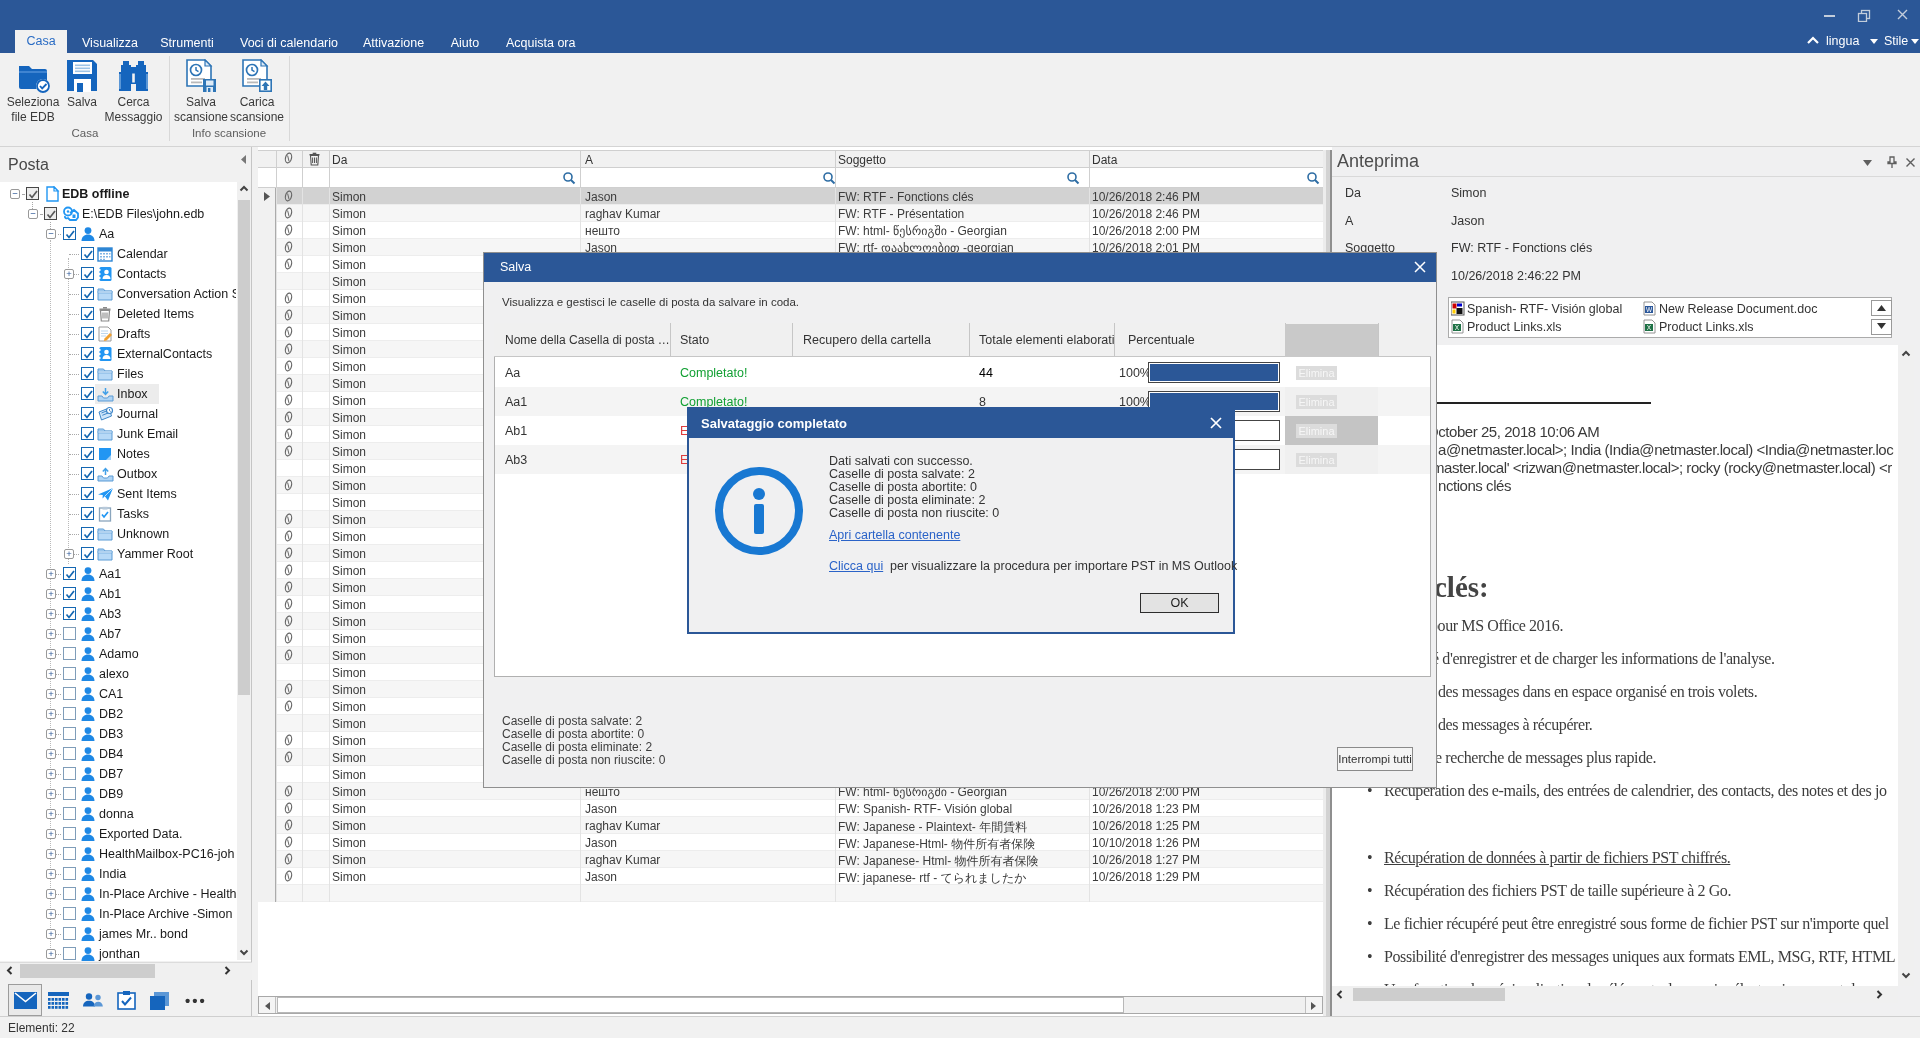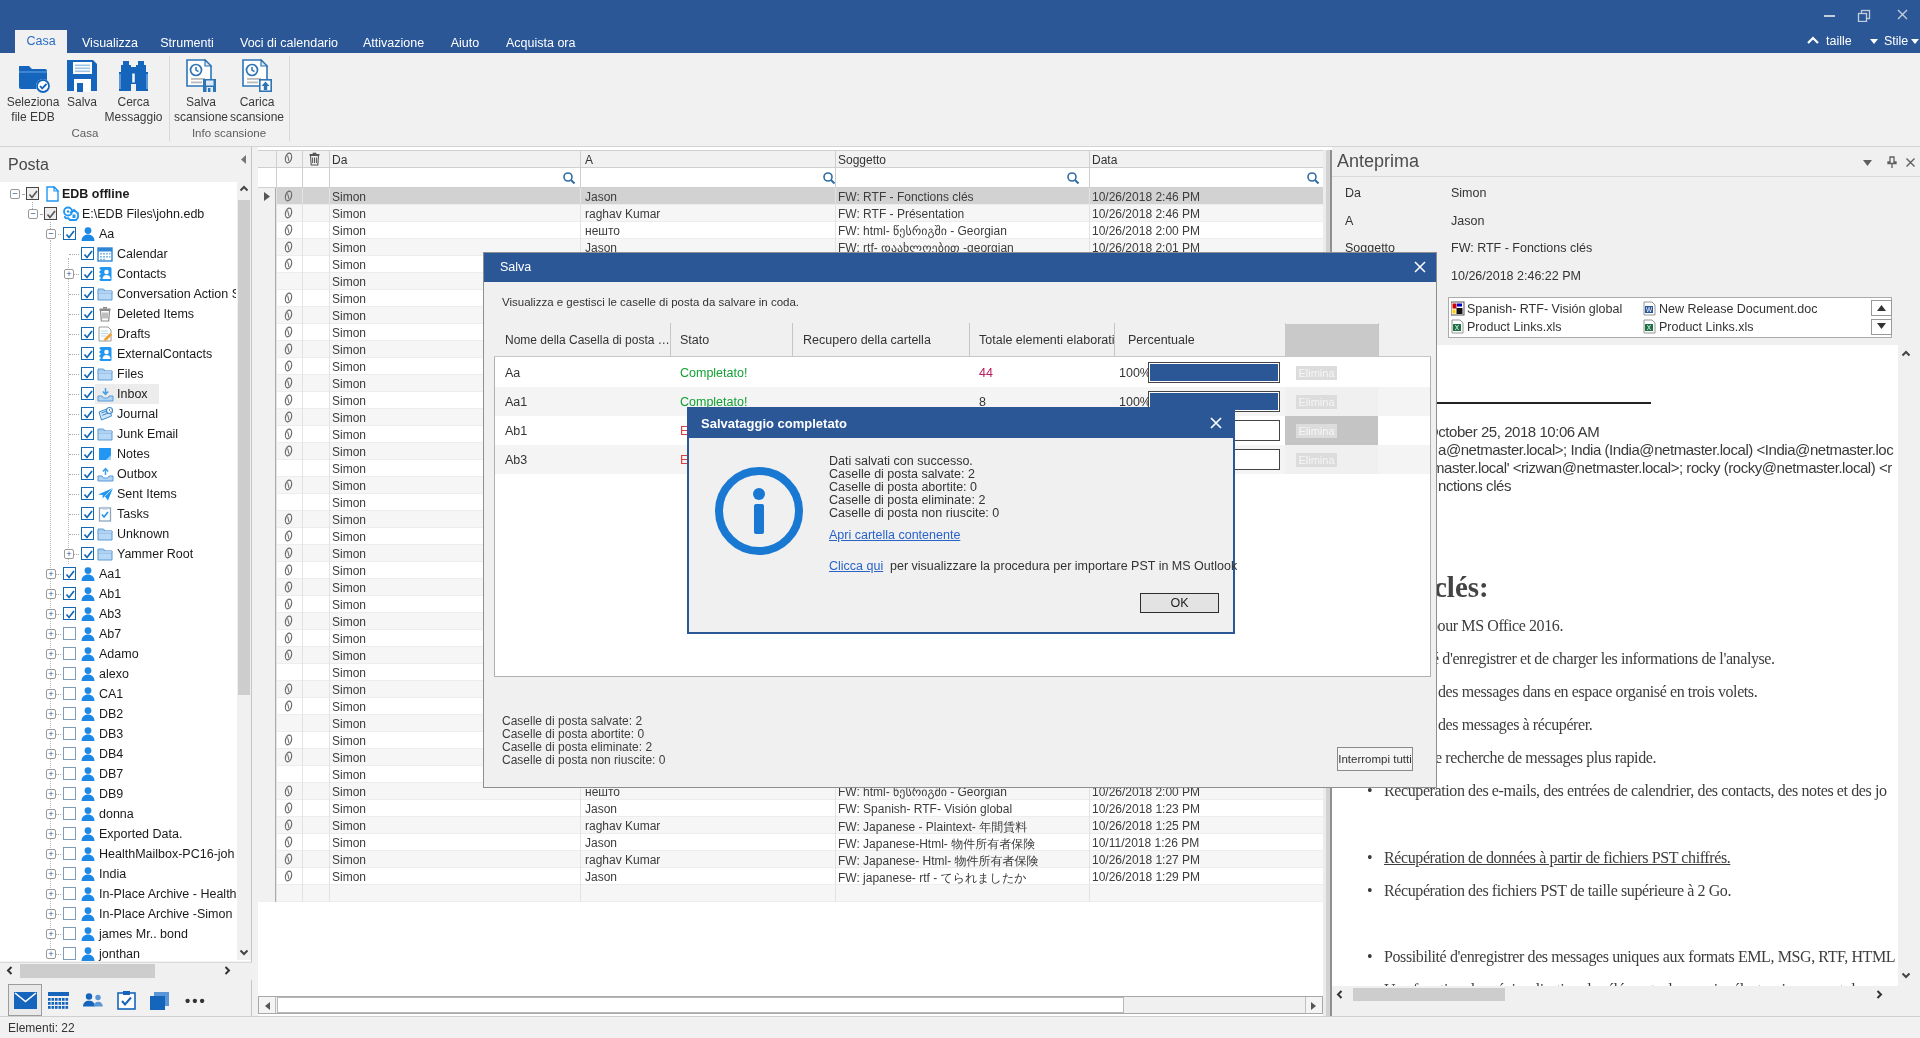--- a/index.html
+++ b/index.html
@@ -76,21 +76,21 @@
   <div class="abs tab" style="left:82px;width:50px;">Visualizza</div>
   <div class="abs tab" style="left:160px;width:54px;">Strumenti</div>
   <div class="abs tab" style="left:240px;width:97px;">Voci di calendario</div>
   <div class="abs tab" style="left:363px;width:60px;">Attivazione</div>
   <div class="abs tab" style="left:449px;width:32px;">Aiuto</div>
   <div class="abs tab" style="left:506px;width:68px;">Acquista ora</div>
   <div class="abs" id="langctl">
     <svg class="abs" style="left:1806px;top:34px;" width="14" height="12" viewBox="0 0 14 12">
         <path d="M2 9 L7 4 L12 9" fill="none" stroke="#fff" stroke-width="2.2"></path>
       </svg>
-    <div class="abs" style="left:1826px;top:34px;color:#fff;font-size:12.5px;">taille</div>
+    <div class="abs" style="left:1826px;top:34px;color:#fff;font-size:12.5px;">lingua</div>
     <svg class="abs" style="left:1869px;top:38px;" width="10" height="8" viewBox="0 0 10 8">
         <path d="M1 1 L9 1 L5 6 Z" fill="#fff"></path>
       </svg>
     <div class="abs" style="left:1884px;top:34px;color:#fff;font-size:12.5px;">Stile</div>
     <svg class="abs" style="left:1910px;top:38px;" width="10" height="8" viewBox="0 0 10 8">
         <path d="M1 1 L9 1 L5 6 Z" fill="#fff"></path>
       </svg>
   </div>
   <div class="abs" id="ribbon"></div>
   <div id="ribbonbtns">
@@ -1091,21 +1091,21 @@
         <div class="lcell" style="left:834px;width:225px;">10/26/2018 1:25 PM</div>
       </div>
       <div class="lrow" style="top:834px;">
         <div style="position:absolute;left:26px;top:2px;"><svg width="9" height="13" viewBox="0 0 9 13">
             <ellipse cx="4.5" cy="6" rx="3" ry="5" fill="none" stroke="#666" stroke-width="1.2" transform="rotate(14 4.5 6)"></ellipse>
             <path d="M3.6 3.5 l1.5 6" stroke="#666" stroke-width="1"></path>
           </svg></div>
         <div class="lcell" style="left:74px;width:240px;">Simon</div>
         <div class="lcell" style="left:327px;width:245px;">Jason</div>
         <div class="lcell" style="left:580px;width:248px;">FW: Japanese-Html- 物件所有者保険</div>
-        <div class="lcell" style="left:834px;width:225px;">10/11/2018 1:26 PM</div>
+        <div class="lcell" style="left:834px;width:225px;">10/10/2018 1:26 PM</div>
       </div>
       <div class="lrow alt" style="top:851px;">
         <div style="position:absolute;left:26px;top:2px;"><svg width="9" height="13" viewBox="0 0 9 13">
             <ellipse cx="4.5" cy="6" rx="3" ry="5" fill="none" stroke="#666" stroke-width="1.2" transform="rotate(14 4.5 6)"></ellipse>
             <path d="M3.6 3.5 l1.5 6" stroke="#666" stroke-width="1"></path>
           </svg></div>
         <div class="lcell" style="left:74px;width:240px;">Simon</div>
         <div class="lcell" style="left:327px;width:245px;">raghav Kumar</div>
         <div class="lcell" style="left:580px;width:248px;">FW: Japanese- Html- 物件所有者保険</div>
         <div class="lcell" style="left:834px;width:225px;">10/26/2018 1:27 PM</div>
@@ -1252,20 +1252,21 @@
       <div class="psans" style="left:106px;top:132px;">nctions clés</div>
       <div class="pbig" style="left:102px;top:226px;">clés:</div>
       <div class="pser" style="left:98px;top:272px;">pour MS Office 2016.</div>
       <div class="pser" style="left:100px;top:305px;">é d'enregistrer et de charger les informations de l'analyse.</div>
       <div class="pser" style="left:106px;top:338px;">des messages dans en espace organisé en trois volets.</div>
       <div class="pser" style="left:106px;top:371px;">des messages à récupérer.</div>
       <div class="pser" style="left:103px;top:404px;">e recherche de messages plus rapide.</div>
       <div class="pser" style="left:35px;top:437px;"><span style="display:inline-block;width:17px;">•</span>Récupération des e-mails, des entrées de calendrier, des contacts, des notes et des jo</div>
       <div class="pser" style="left:35px;top:504px;text-decoration:underline;"><span style="display:inline-block;width:17px;">•</span>Récupération de données à partir de fichiers PST chiffrés.</div>
       <div class="pser" style="left:35px;top:537px;"><span style="display:inline-block;width:17px;">•</span>Récupération des fichiers PST de taille supérieure à 2 Go.</div>
+      <div class="pser" style="left:35px;top:570px;"><span style="display:inline-block;width:17px;">•</span>Le fichier récupéré peut être enregistré sous forme de fichier PST sur n'importe quel</div>
       <div class="pser" style="left:35px;top:603px;"><span style="display:inline-block;width:17px;">•</span>Possibilité d'enregistrer des messages uniques aux formats EML, MSG, RTF, HTML</div>
       <div class="pser" style="left:35px;top:636px;"><span style="display:inline-block;width:17px;">•</span>Une fonction de prévisualisation des éléments de courrier électronique avant de</div>
     </div>
   <div id="prevscroll">
       <div class="sb" style="left:1898px;top:345px;width:16px;height:641px;"></div>
       <svg class="abs" style="left:1901px;top:349px;" width="10" height="9" viewBox="0 0 10 9">
         <path d="M1.5 6.5 L5 3 L8.5 6.5" fill="none" stroke="#444" stroke-width="2"></path>
       </svg>
       <svg class="abs" style="left:1901px;top:971px;" width="10" height="9" viewBox="0 0 10 9">
         <path d="M1.5 2.5 L5 6 L8.5 2.5" fill="none" stroke="#444" stroke-width="2"></path>
@@ -1298,21 +1299,21 @@
       <div class="abs" style="left:894px;top:70px;width:1px;height:34px;background:#c6c6c6;"></div>
       <div class="abs" style="left:801px;top:71px;width:93px;height:33px;background:#c9c9c9;"></div>
       <div class="abs" style="left:21px;top:80px;font-size:12px;color:#333;width:168px;white-space:nowrap;overflow:hidden;text-overflow:ellipsis;">Nome della Casella di posta elettronica</div>
       <div class="abs" style="left:196px;top:80px;font-size:12.5px;color:#333;">Stato</div>
       <div class="abs" style="left:319px;top:80px;font-size:12.5px;color:#333;">Recupero della cartella</div>
       <div class="abs" style="left:495px;top:80px;font-size:12.5px;color:#333;">Totale elementi elaborati</div>
       <div class="abs" style="left:644px;top:80px;font-size:12.5px;color:#333;">Percentuale</div>
       <div class="abs" style="left:11px;top:105px;width:935px;height:29px;background:#fff;"></div>
       <div class="abs" style="left:21px;top:113px;font-size:12.5px;color:#333;">Aa</div>
       <div class="abs" style="left:196px;top:113px;font-size:12.5px;color:#12a033;width:105px;overflow:hidden;white-space:nowrap;">Completato!</div>
-      <div class="abs" style="left:495px;top:113px;font-size:12.5px;color:#be185d;">44</div>
+      <div class="abs" style="left:495px;top:113px;font-size:12.5px;color:#000000;">44</div>
       <div class="abs" style="left:635px;top:113px;font-size:12.5px;color:#333;">100%</div>
       <div class="abs" style="left:664px;top:109px;width:132px;height:21px;background:#fff;border:1px solid #444;">
         <div style="position:absolute;left:1px;top:1px;width:128px;height:17px;background:#2b5797;"></div>
       </div>
       <div class="ebtn" style="left:812px;top:113px;">Elimina</div>
       <div class="abs" style="left:11px;top:134px;width:935px;height:29px;background:#f4f4f4;"></div>
       <div class="abs" style="left:801px;top:134px;width:93px;height:29px;background:#f0f0f0;"></div>
       <div class="abs" style="left:21px;top:142px;font-size:12.5px;color:#333;">Aa1</div>
       <div class="abs" style="left:196px;top:142px;font-size:12.5px;color:#12a033;width:105px;overflow:hidden;white-space:nowrap;">Completato!</div>
       <div class="abs" style="left:495px;top:142px;font-size:12.5px;color:#333;">8</div>

